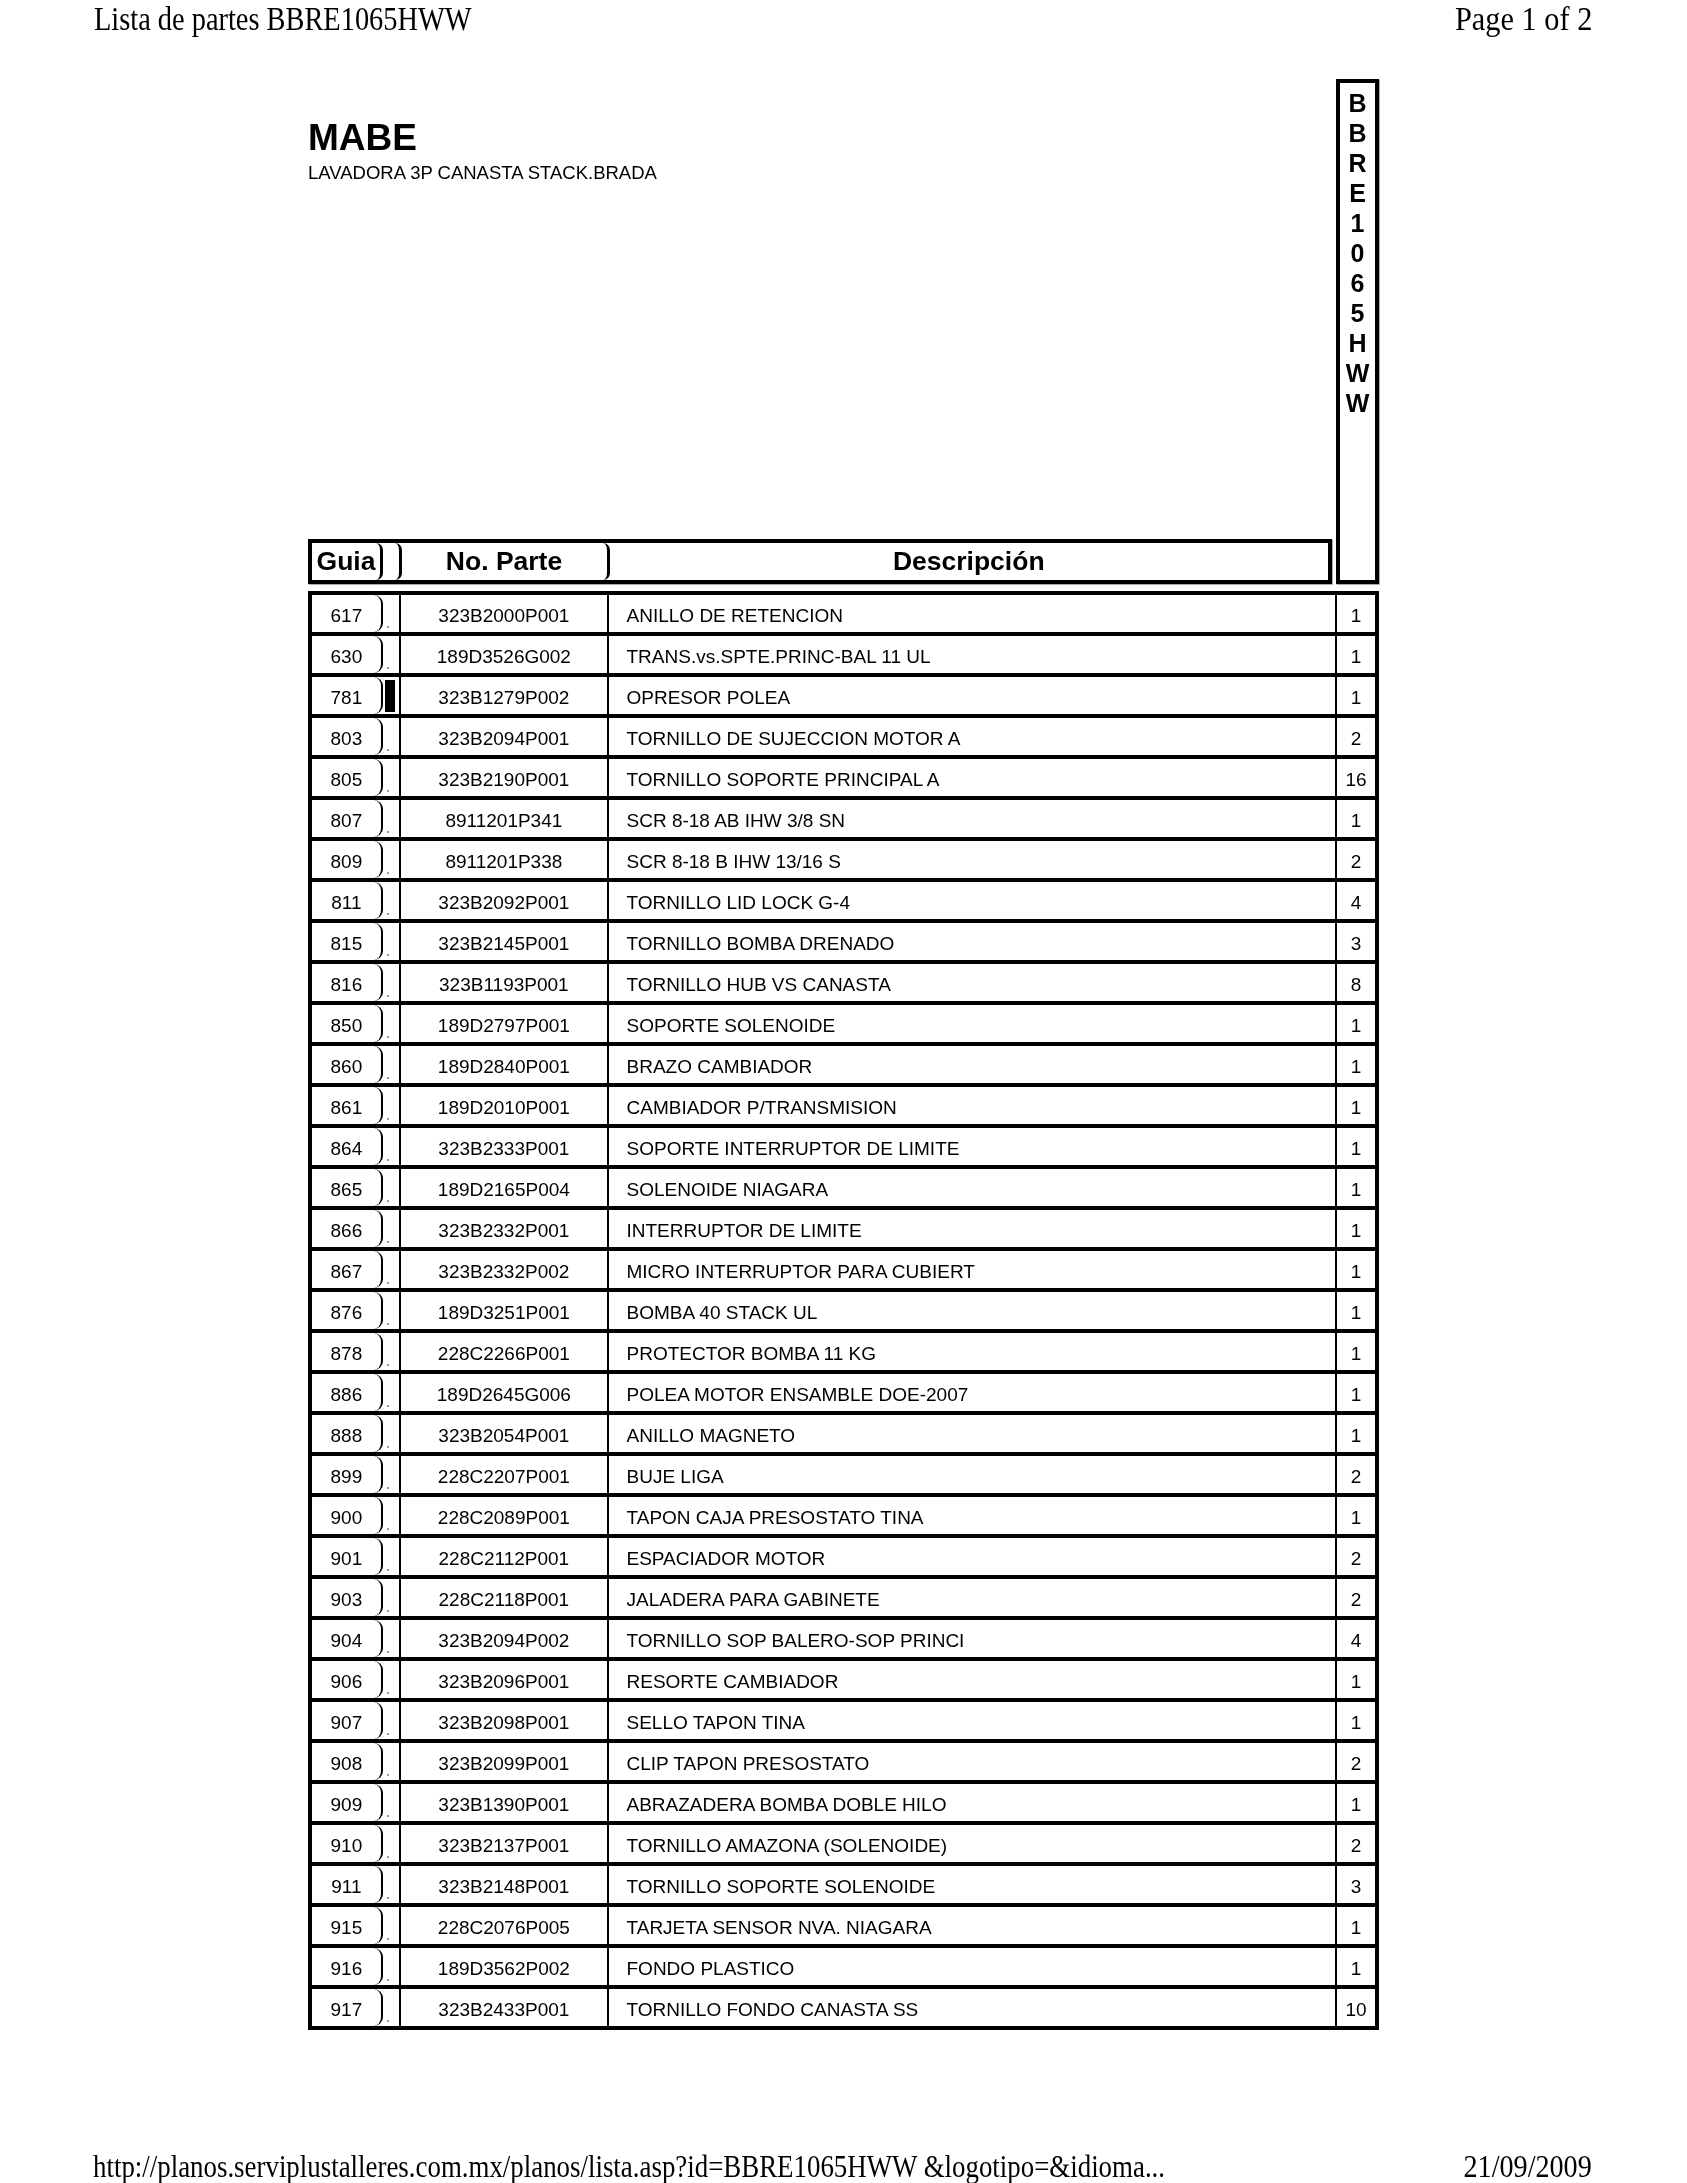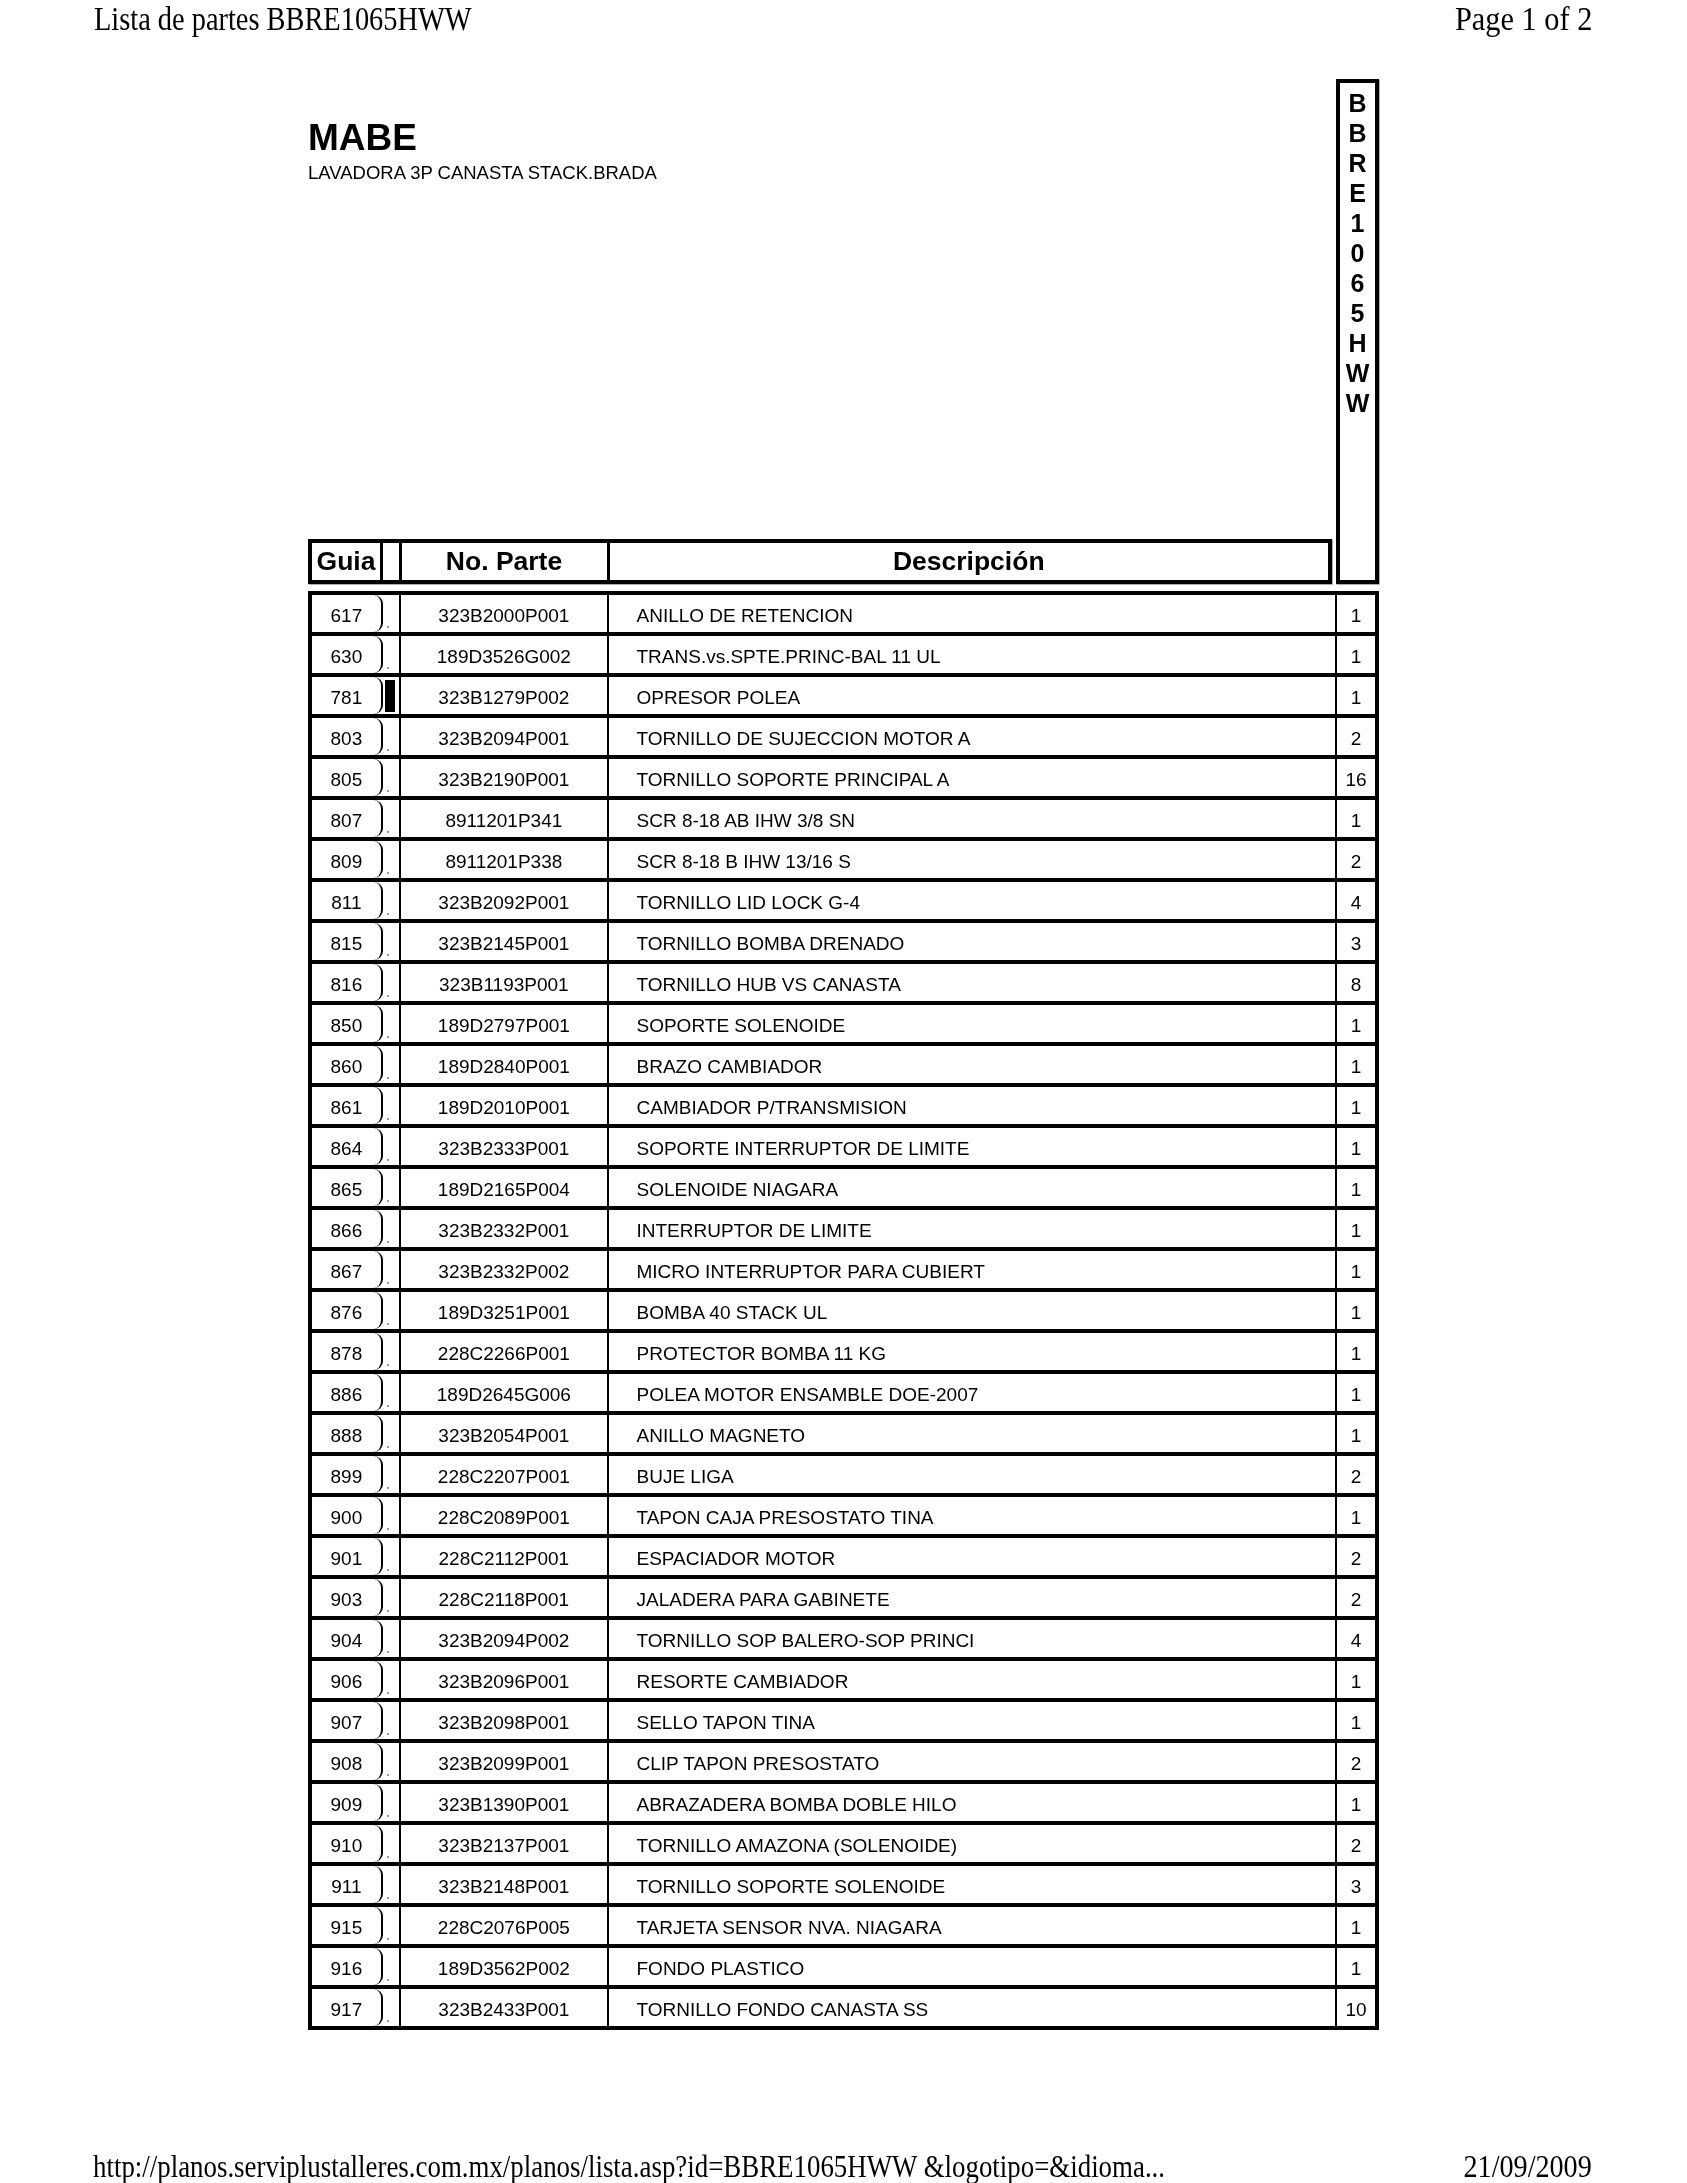--- a/index.html
+++ b/index.html
@@ -13,32 +13,32 @@
   #brand { position: absolute; left: 308px; top: 118px; font-size: 37px; font-weight: bold; line-height: 40px; white-space: nowrap; }
   #subtitle { position: absolute; left: 308px; top: 162px; font-size: 18.5px; line-height: 21px; white-space: nowrap; }
 
   
   #model-box { position: absolute; left: 1336px; top: 79px; width: 43px; height: 505px; box-sizing: border-box; border: 4px solid #000; box-shadow: 0.7px 0.7px 0 #888; }
   #model-letters { position: absolute; left: 0; right: 0; top: 5.3px; text-align: center; font-size: 25px; font-weight: bold; line-height: 30px; }
   #model-letters span { display: block; }
 
   
   #table-header { position: absolute; left: 308px; top: 539px; width: 1024px; height: 45px; box-sizing: border-box; border: 4px solid #000; box-shadow: 0.7px 0.7px 0 #888; display: flex; }
-  .hcell { box-sizing: border-box; height: 100%; display: flex; align-items: center; justify-content: center; font-weight: bold; font-size: 26.5px; border-right: 3.3px solid #000; }
+  .hcell { box-sizing: border-box; height: 100%; display: flex; align-items: center; justify-content: center; font-weight: bold; font-size: 26.5px; border-right: 3.3px solid #000; border-radius: 7px; }
   .hcell:last-child { border-right: none; }
 
   
   #table-body { position: absolute; left: 308px; top: 591px; width: 1071px; box-sizing: border-box; border: 4px solid #000; border-top: 0; }
   .row { display: flex; height: 41px; box-sizing: border-box; border-top: 4.6px solid #000; }
   .cell { box-sizing: border-box; height: 100%; display: flex; align-items: center; font-size: 19px; border-right: 2.6px solid #000; padding-top: 4px; white-space: nowrap; overflow: hidden; }
   .cell:last-child { border-right: none; }
   .c-guia { width: 71px; justify-content: center; border-radius: 9px; }
   .c-gap { width: 18.5px; justify-content: center; position: relative; }
   .c-part { width: 208px; justify-content: center; }
-  .c-desc { width: 731px; justify-content: flex-start; padding-left: 28px; }
+  .c-desc { width: 731px; justify-content: flex-start; padding-left: 18px; }
   .c-qty { width: 38px; justify-content: center; }
 
   .h-guia { width: 71px; }
   .h-gap { width: 18.5px; }
   .h-part { width: 208px; }
   .h-desc { flex: 1; }
 
   .marker { position: absolute; left: 2.6px; top: 2.6px; width: 9.3px; height: 32px; background: #000; display: none; }
   .dot { position: absolute; left: 4px; bottom: 4px; width: 2px; height: 2px; background: #9a9a80; }
 

